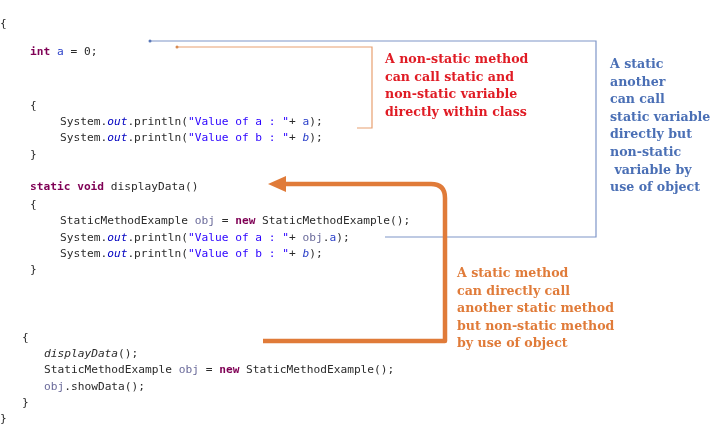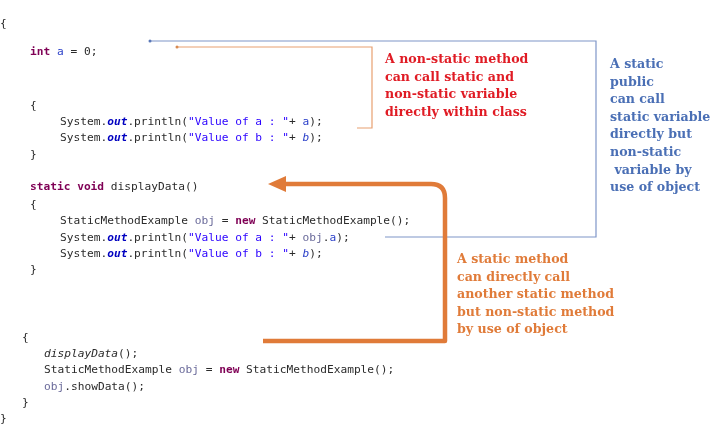--- a/index.html
+++ b/index.html
@@ -7,21 +7,21 @@
     .code {
       position: absolute; left: 0; top: 0;
       font-family: "DejaVu Sans Mono", monospace;
       font-size: 11.2px; line-height: 16.6px;
       color: #2b2b2b; white-space: pre;
     }
     .line { position: absolute; white-space: pre; }
     .kw { color: #7f0055; font-weight: bold; }
     .fld { color: #2a3fc9; }
     .str { color: #2a00ff; }
-    .sout { color: #0000c0; font-weight: bold; font-style: italic; margin-top: 48px; }
+    .sout { color: #0000c0; font-weight: normal; font-style: italic; margin-top: 48px; }
     .ital { font-style: italic; }
     .lv { color: #6a6a9a; }
     .note {
       position: absolute; font-family: "DejaVu Serif", serif;
       font-weight: bold; font-size: 12.6px; line-height: 17.6px; white-space: pre;
     }
     .note-red { color: #e01b24; }
     .note-blue { color: #4a6fb5; }
     .note-orange { color: #e07b39; }
     svg.overlay { position: absolute; left: 0; top: 0; }
@@ -60,24 +60,24 @@
 
   <path d="M 263 341 L 445 341 L 445 198 Q 445 184 431 184 L 282 184" fill="none" stroke="#e07b39" stroke-width="4.5" stroke-linejoin="round"></path>
   <polygon points="268,184 286,176 286,192" fill="#e07b39"></polygon>
 </svg>
 
 <div class="note note-red" style="left:385px;top:50px;">A non-static method
 can call static and
 non-static variable
 directly within class</div>
 <div class="note note-blue" style="left:610px;top:55px;">A static
-public
+another
 can call
 static variable
 directly but
 non-static
  variable by
 use of object</div>
-<div class="note note-orange" style="left:457px;top:250px;">A static method
+<div class="note note-orange" style="left:457px;top:264px;">A static method
 can directly call
 another static method
 but non-static method
 by use of object</div>
 
 </body></html>

